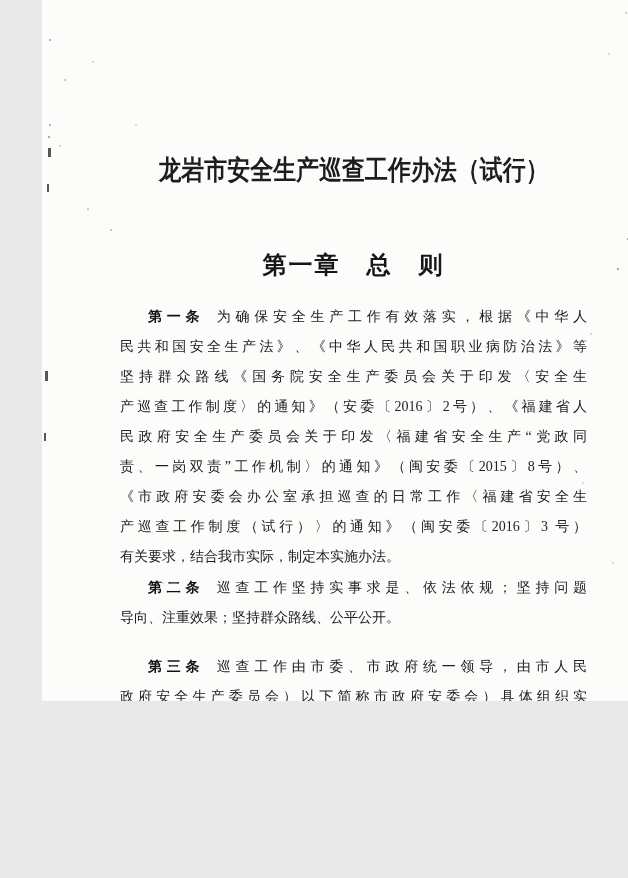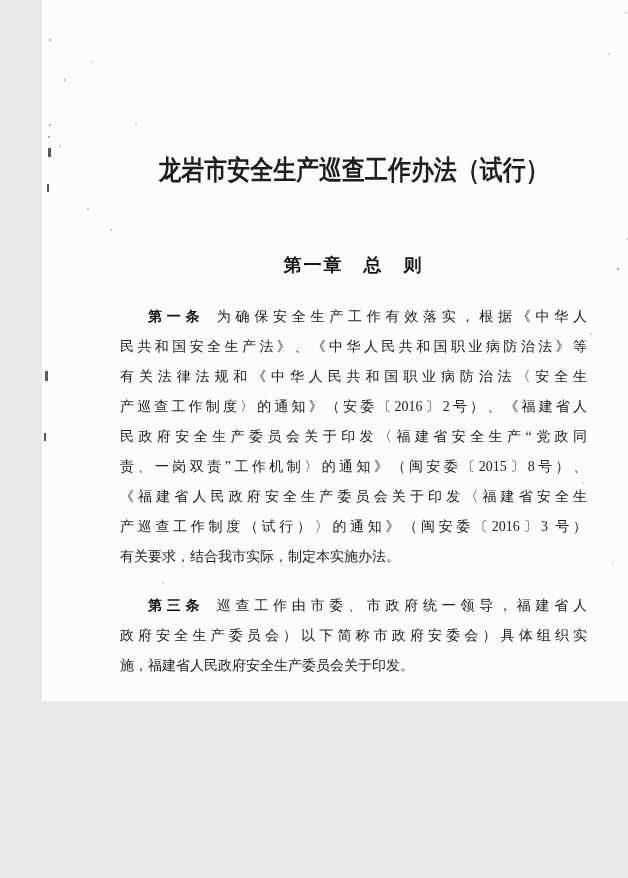--- a/index.html
+++ b/index.html
@@ -53,21 +53,21 @@
 
   .col{position:absolute;left:78px;top:152px;width:467px;}
   .doc-title{
     margin:0;font-size:27px;font-weight:bold;text-align:center;
     line-height:36px;white-space:nowrap;
     transform:scaleX(.85);transform-origin:50% 50%;
     font-family:"Liberation Serif",serif;
   }
   .chapter{
     font-family:"Liberation Sans",sans-serif;font-weight:bold;
-    text-align:center;font-size:18px;line-height:26px;color:#161616;
+    text-align:center;font-size:24px;line-height:26px;color:#161616;
   }
   .ch1{margin-top:64px;letter-spacing:2px;}
   .ch2{margin-top:14px;}
   .a1{margin-top:23px;}
   .a3{margin-top:18px;}
   .line{
     line-height:30px;font-size:14px;
     text-align:justify;text-align-last:justify;
     color:#212121;
   }
@@ -97,33 +97,37 @@
   <div class="edge-strip"></div>
 
   <div class="col">
     <h1 class="doc-title">龙岩市安全生产巡查工作办法（试行）</h1>
 
     <div class="chapter ch1">第一章　总　则</div>
 
     <div class="para a1">
       <div class="line indent"><span class="term">第一条</span><span>为确保安全生产工作有效落实，根据《中华人</span></div>
       <div class="line">民共和国安全生产法》、《中华人民共和国职业病防治法》等</div>
-      <div class="line">有关法律法规和《中华人民共和国职业病防治法〈安全生</div>
+      <div class="line">坚持群众路线《国务院安全生产委员会关于印发〈安全生</div>
       <div class="line">产巡查工作制度〉的通知》（安委〔2016〕2号）、《福建省人</div>
       <div class="line">民政府安全生产委员会关于印发〈福建省安全生产“党政同</div>
       <div class="line">责、一岗双责”工作机制〉的通知》（闽安委〔2015〕8号）、</div>
-      <div class="line">《福建省人民政府安全生产委员会关于印发〈福建省安全生</div>
+      <div class="line">《市政府安委会办公室承担巡查的日常工作〈福建省安全生</div>
       <div class="line">产巡查工作制度（试行）〉的通知》（闽安委〔2016〕3 号）</div>
       <div class="line short">有关要求，结合我市实际，制定本实施办法。</div>
     </div>
 
+    <div class="para">
+      <div class="line indent"><span class="term">第二条</span><span>巡查工作坚持实事求是、依法依规；坚持问题</span></div>
+      <div class="line short">导向、注重效果；坚持群众路线、公平公开。</div>
+    </div>
 
 
     <div class="para a3">
-      <div class="line indent"><span class="term">第三条</span><span>巡查工作由市委、市政府统一领导，福建省人</span></div>
+      <div class="line indent"><span class="term">第三条</span><span>巡查工作由市委、市政府统一领导，由市人民</span></div>
       <div class="line">政府安全生产委员会）以下简称市政府安委会）具体组织实</div>
       <div class="line short">施，福建省人民政府安全生产委员会关于印发。</div>
     </div>
   </div>
 
   <div class="hand-seg"></div>
 
   <svg class="wavy" width="346" height="24" viewBox="0 0 346 24">
     <path d="M7 21 C9 13 14 9 22 11 C40 15 60 8 84 10 C110 12 128 17 152 13 C176 9 196 10 216 13 C236 16 258 17 276 12 C292 7 314 13 328 9 L339 5" stroke="#252525" stroke-width="1.8" fill="none" stroke-linecap="round"></path>
   </svg>

